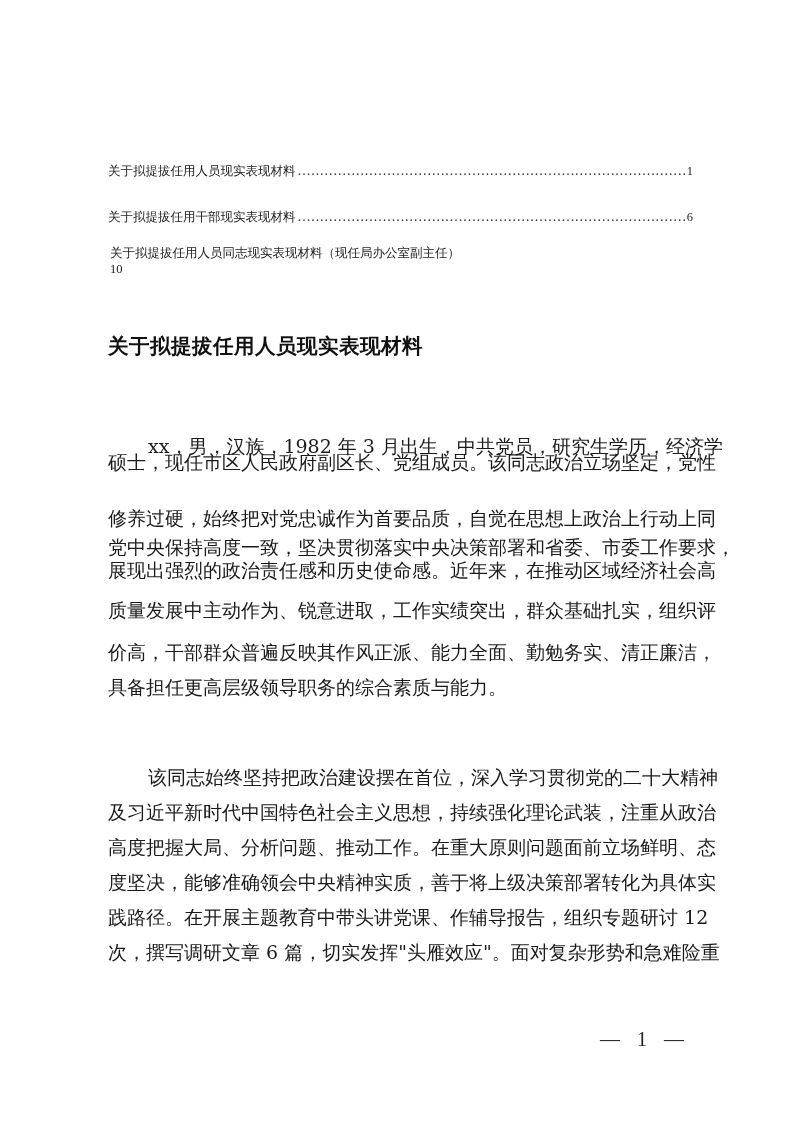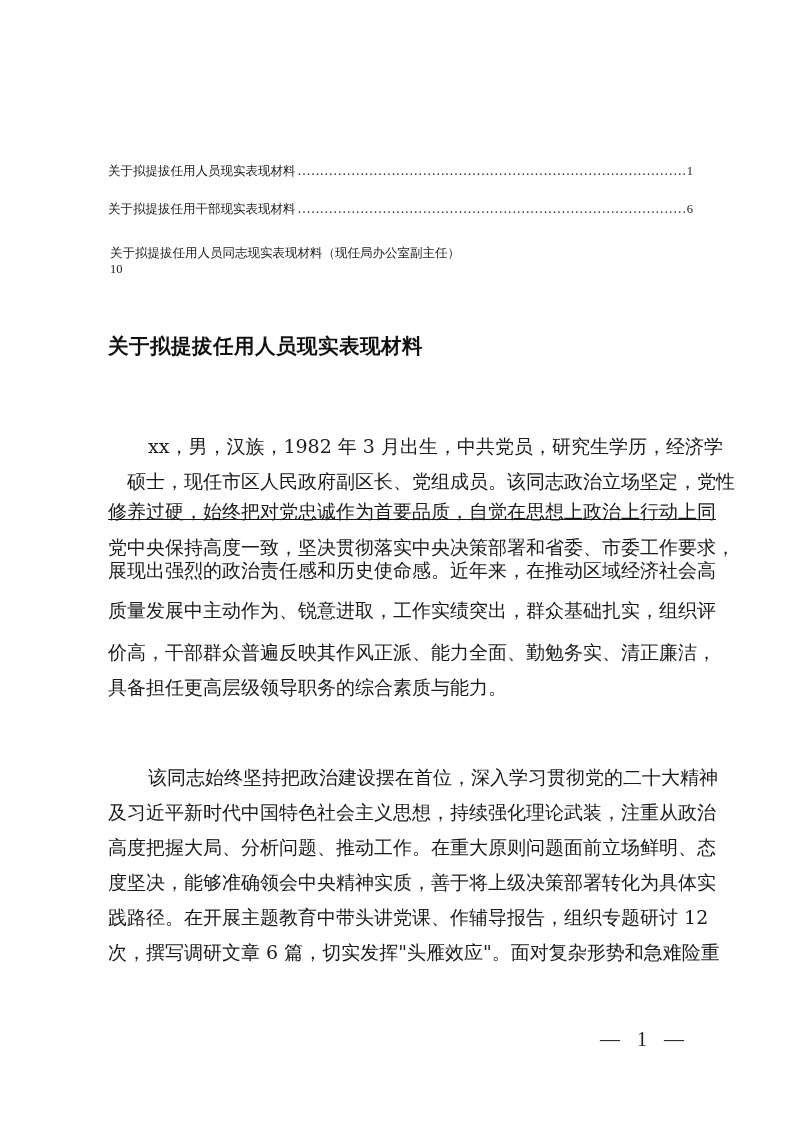--- a/index.html
+++ b/index.html
@@ -29,38 +29,38 @@
 <body>
 
 <div class="page">
 
   <div class="toc">
     <div class="toc-row" style="top:163px;">
       <span class="toc-title">关于拟提拔任用人员现实表现材料</span>
       <span class="toc-dots"></span>
       <span class="toc-page">1</span>
     </div>
-    <div class="toc-row" style="top:201px;">
+    <div class="toc-row" style="top:209px;">
       <span class="toc-title">关于拟提拔任用干部现实表现材料</span>
       <span class="toc-dots"></span>
       <span class="toc-page">6</span>
     </div>
     <div class="toc-row" style="top:245px;flex-direction:column;">
       <span class="toc-title">关于拟提拔任用人员同志现实表现材料（现任局办公室副主任）</span>
       <span class="toc-dots"></span>
       <span class="toc-page">10</span>
     </div>
   </div>
 
   <div class="doc-title">关于拟提拔任用人员现实表现材料</div>
 
   <div class="body-text" style="top:425px;">
     <div class="line indent" style="top:4px;">xx，男，汉族，1982 年 3 月出生，中共党员，研究生学历，经济学</div>
-    <div class="line" style="top:39px;margin-left:19px;">硕士，现任市区人民政府副区长、党组成员。该同志政治立场坚定，党性</div>
-    <div class="line" style="top:69px;text-decoration:underline;">修养过硬，始终把对党忠诚作为首要品质，自觉在思想上政治上行动上同</div>
+    <div class="line" style="top:20px;">硕士，现任市区人民政府副区长、党组成员。该同志政治立场坚定，党性</div>
+    <div class="line" style="top:76px;">修养过硬，始终把对党忠诚作为首要品质，自觉在思想上政治上行动上同</div>
     <div class="line" style="top:105px;">党中央保持高度一致，坚决贯彻落实中央决策部署和省委、市委工作要求，</div>
     <div class="line" style="top:128px;">展现出强烈的政治责任感和历史使命感。近年来，在推动区域经济社会高</div>
     <div class="line" style="top:168px;">质量发展中主动作为、锐意进取，工作实绩突出，群众基础扎实，组织评</div>
     <div class="line" style="top:210px;">价高，干部群众普遍反映其作风正派、能力全面、勤勉务实、清正廉洁，</div>
     <div class="line last" style="top:245px;">具备担任更高层级领导职务的综合素质与能力。</div>
   </div>
 
 
   <div class="body-text" style="top:760px;">
     <div class="line indent" style="top:0px;">该同志始终坚持把政治建设摆在首位，深入学习贯彻党的二十大精神</div>

